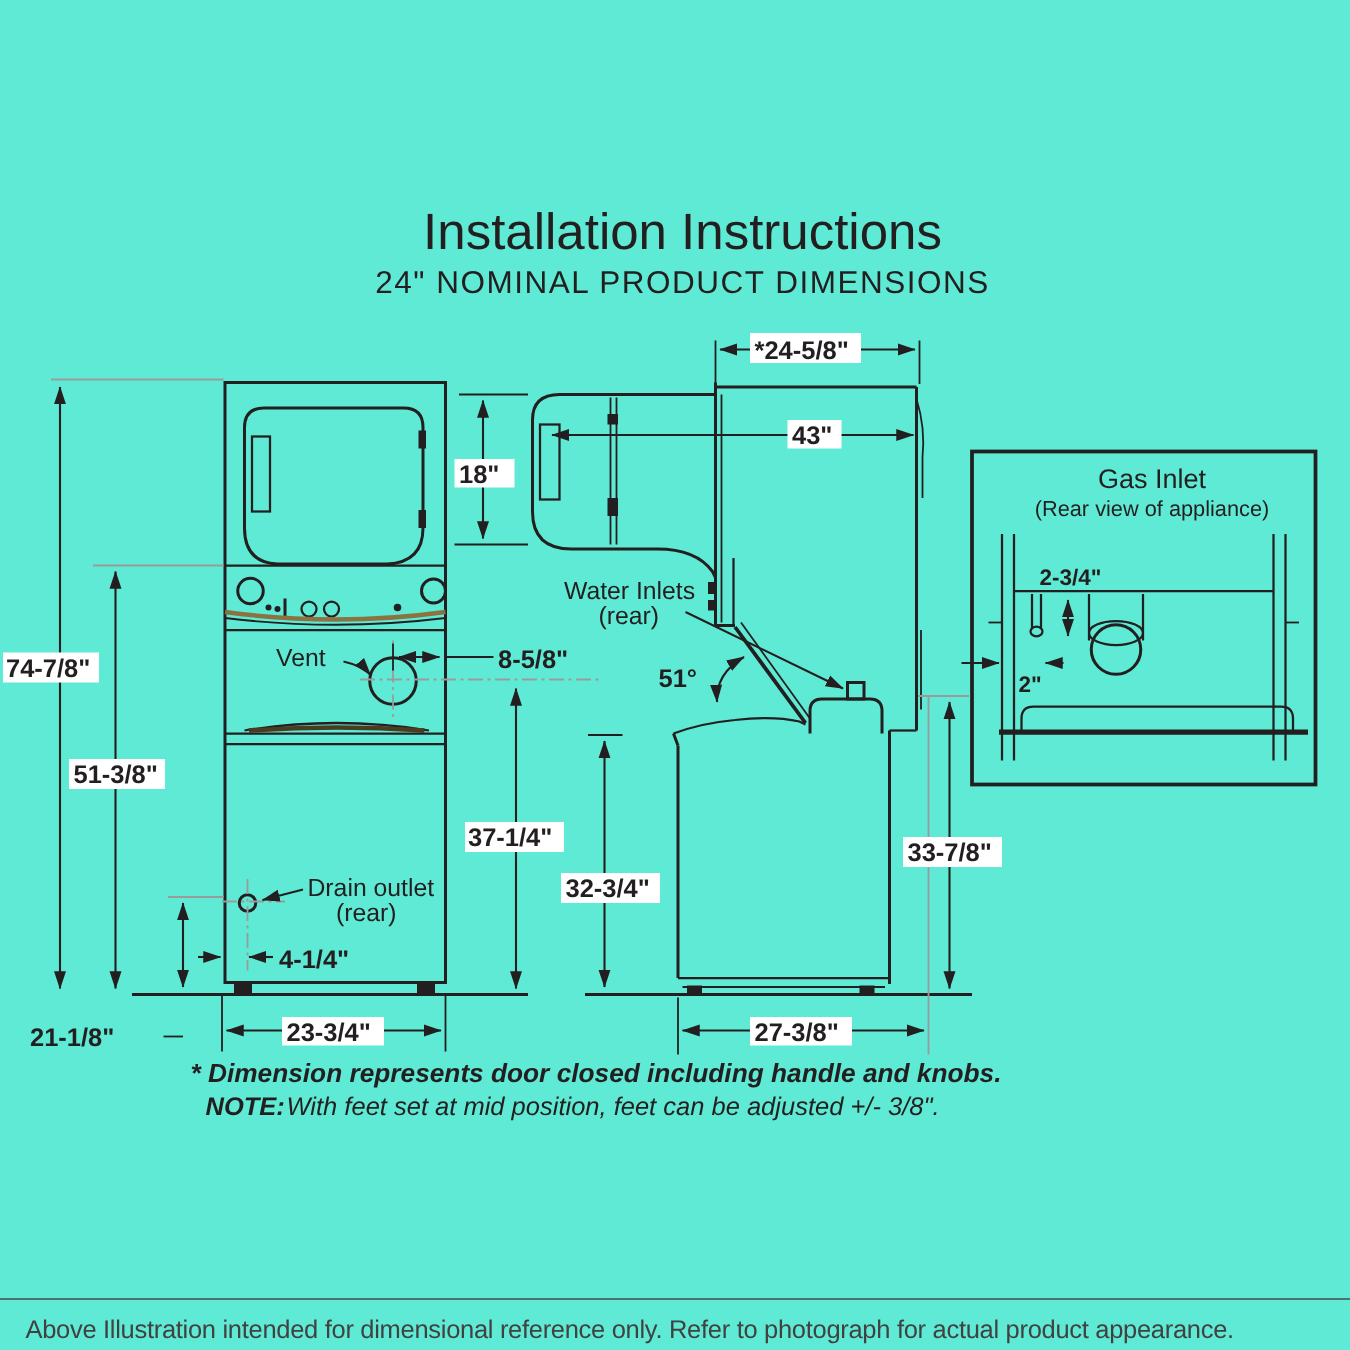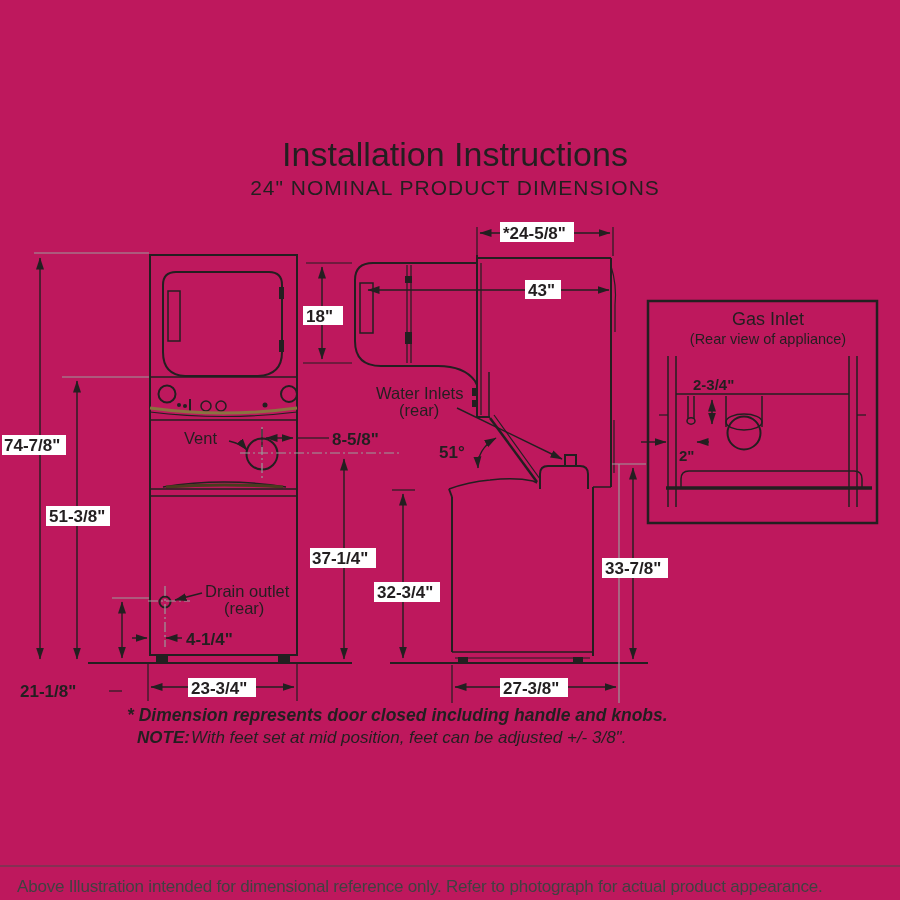--- a/index.html
+++ b/index.html
@@ -1,16 +1,16 @@
 <!DOCTYPE html>
 <html><head>
 <meta charset="utf-8">
 <style>
   html,body{margin:0;padding:0;background:#ffffff;}
-  .page{position:relative;width:900px;height:900px;background:#be185d;overflow:hidden;
+  .page{position:relative;width:900px;height:900px;background:#5eead4;overflow:hidden;
         font-family:"Liberation Sans", sans-serif;}
   svg text{fill:#231f20;font-family:"Liberation Sans", sans-serif;}
   .ttl{font-size:34px;}
   .sub{font-size:21px;letter-spacing:1px;}
   .dimtxt{font-size:17px;font-weight:bold;}
   .dimtxt-s{font-size:15px;font-weight:bold;}
   .lbl{font-size:16.5px;}
   .boxttl{font-size:18px;}
   .boxsub{font-size:14.5px;}
   .fn1{font-size:17.5px;font-weight:bold;font-style:italic;}

